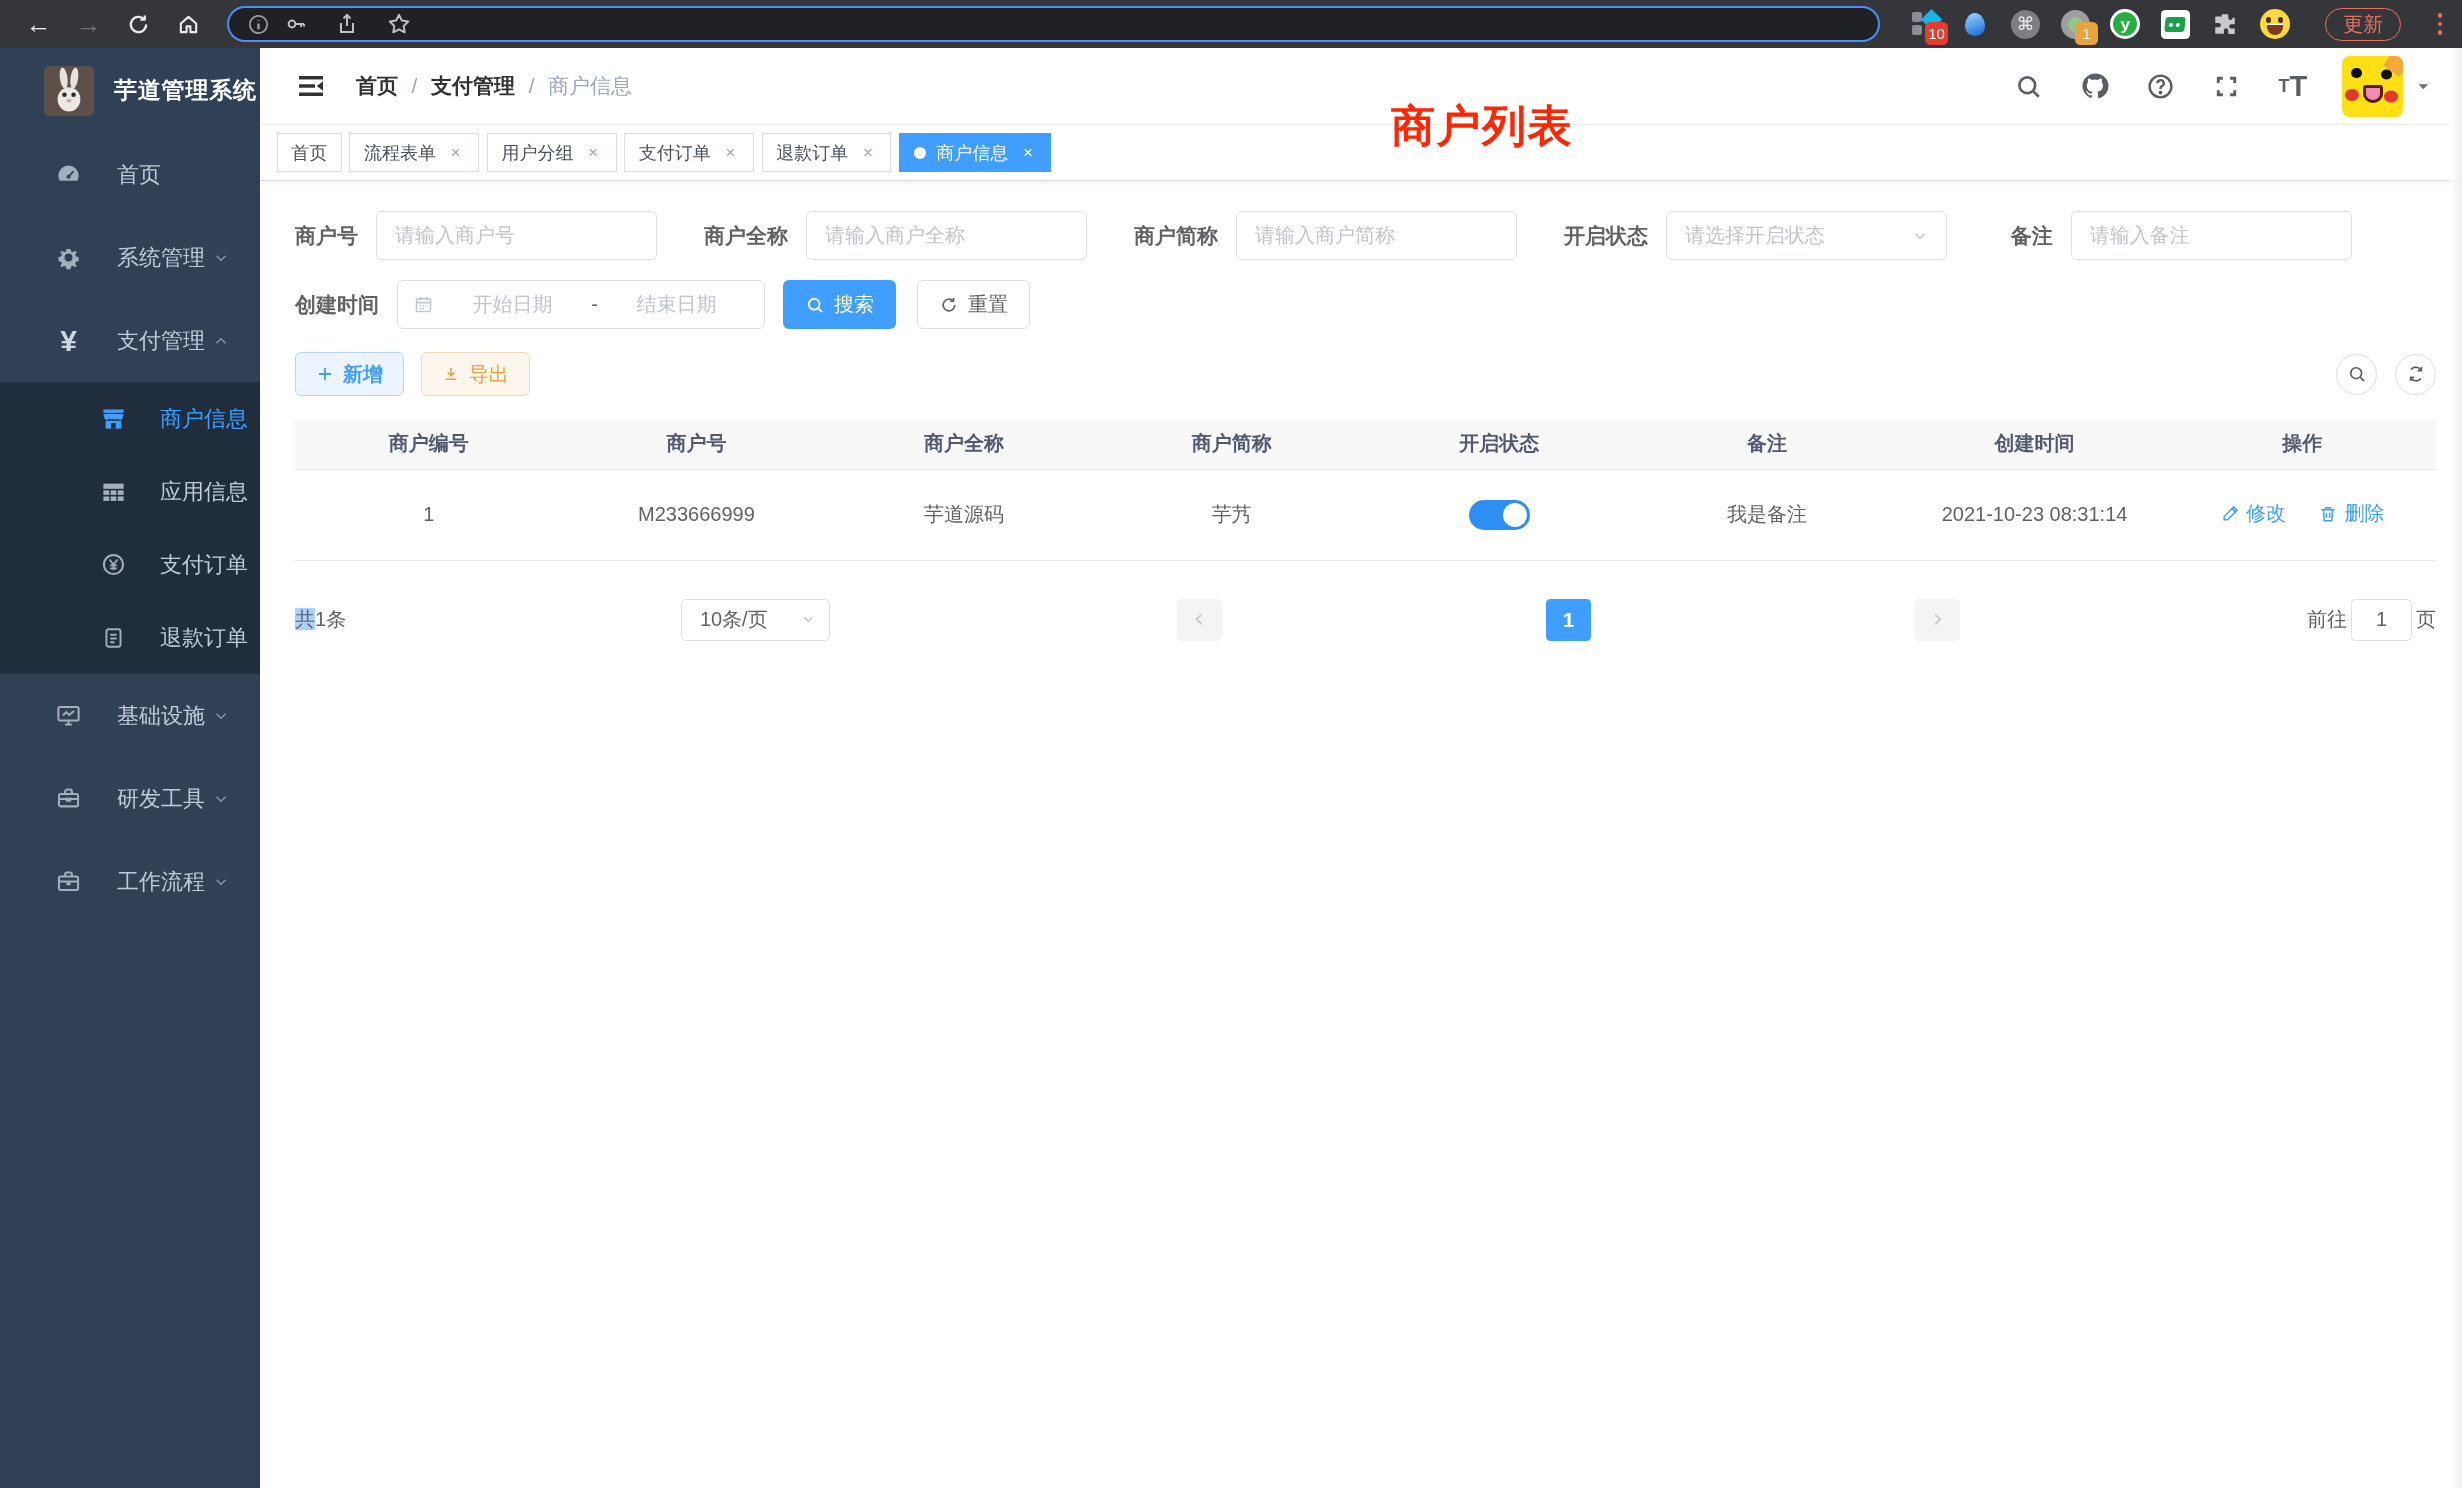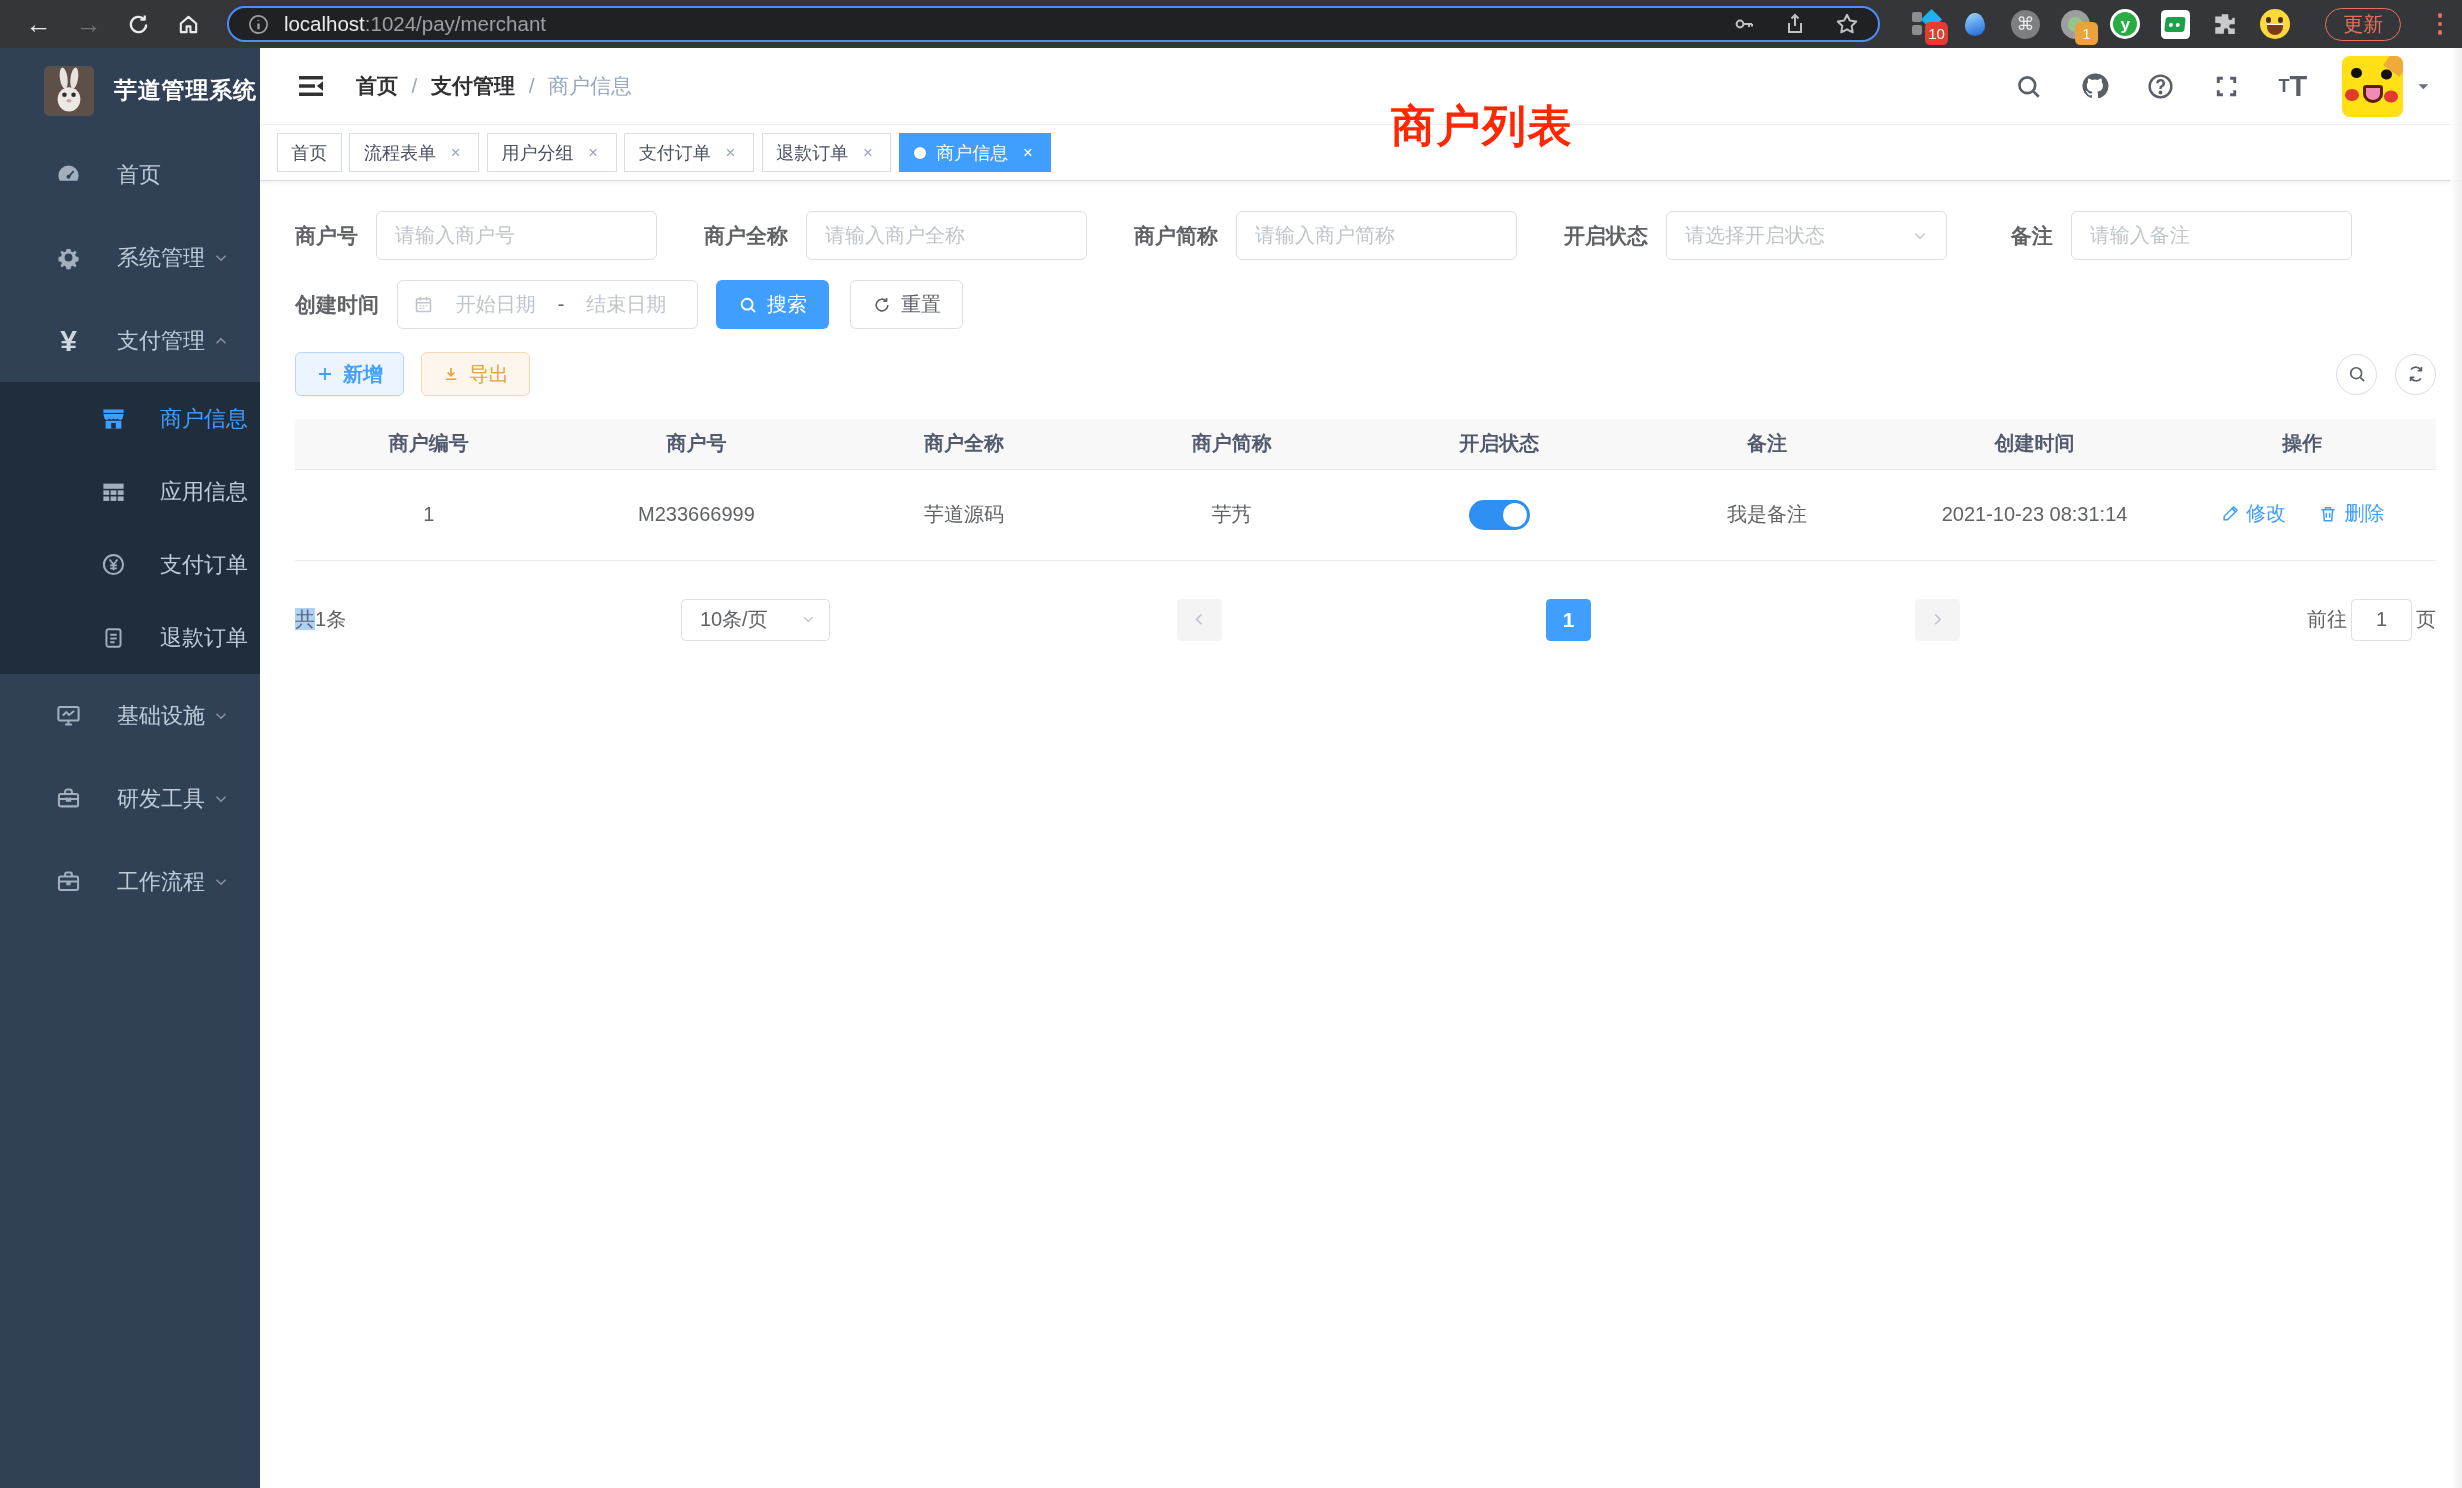--- a/index.html
+++ b/index.html
@@ -103,21 +103,21 @@
   .f-label { font-size:21px; font-weight:700; color:#606266; margin-right:18px; white-space:nowrap; }
   .f-input { height:49px; border:1.5px solid #dcdfe6; border-radius:6px; background:#fff; display:flex; align-items:center;
     padding:0 6px 0 18px; }
   .f-input input { border:none; outline:none; width:100%; font-size:20px; color:#606266; background:transparent;
     font-family:inherit; }
   .f-input input::placeholder { color:#c0c4cc; }
   .w370 { width:281px; }
   .gap { margin-right:47px; }
   .select-chevron { margin-left:auto; color:#c0c4cc; padding-right:10.6px; flex:0 0 auto; }
   .placeholder-text { color:#c0c4cc; font-size:20px; white-space:nowrap; }
-  .date-box { width:301px; height:49px; border:1.5px solid #dcdfe6; border-radius:6px; display:flex; align-items:center; padding:0 15px; gap:6px; }
+  .date-box { width:368px; height:49px; border:1.5px solid #dcdfe6; border-radius:6px; display:flex; align-items:center; padding:0 15px; gap:6px; }
   .date-box .cal { color:#c0c4cc; flex:0 0 auto; }
   .date-box input { border:none; outline:none; flex:1; min-width:0; font-size:20px; color:#606266; background:transparent;
     text-align:center; font-family:inherit; }
   .date-box input::placeholder { color:#c0c4cc; }
   .date-sep { color:#606266; font-size:20px; }
   .btn { height:49px; border-radius:6px; display:inline-flex; align-items:center; justify-content:center; gap:9px;
     font-size:20px; cursor:pointer; border:1.5px solid transparent; padding:0 21px; white-space:nowrap; }
   .btn-primary { background:#409eff; color:#fff; margin-left:18px; }
   .btn-plain { background:#fff; border-color:#dcdfe6; color:#606266; margin-left:21px; }
   .action-row { margin-top:23px; display:flex; align-items:center; }
@@ -179,21 +179,20 @@
     </svg>
   </div>
 
   <div class="url-pill">
     <span class="url-info">
       <svg width="23" height="23" viewBox="0 0 24 24" fill="none" stroke="#9aa0a6" stroke-width="1.8">
         <circle cx="12" cy="12" r="9"></circle>
           <path d="M12 11v6M12 7.2v1" stroke-width="2.4"></path>
       </svg>
     </span>
-    <span class="url-text"><b>localhost</b><span>:1024/pay/merchant</span></span>
     <span class="pill-icons">
       <svg width="24" height="24" viewBox="0 0 24 24" fill="none" stroke="#bdc1c6" stroke-width="2">
         <circle cx="8" cy="12" r="3.4"></circle>
           <path d="M11.4 12H20M17 12v3M20 12v2.4"></path>
       </svg>
       <svg width="24" height="24" viewBox="0 0 24 24" fill="none" stroke="#bdc1c6" stroke-width="2">
         <path d="M12 3v11M8.5 6.5 12 3l3.5 3.5"></path>
           <path d="M6 11v9h12v-9"></path>
       </svg>
       <svg width="26" height="26" viewBox="0 0 24 24" fill="none" stroke="#bdc1c6" stroke-width="1.8">

